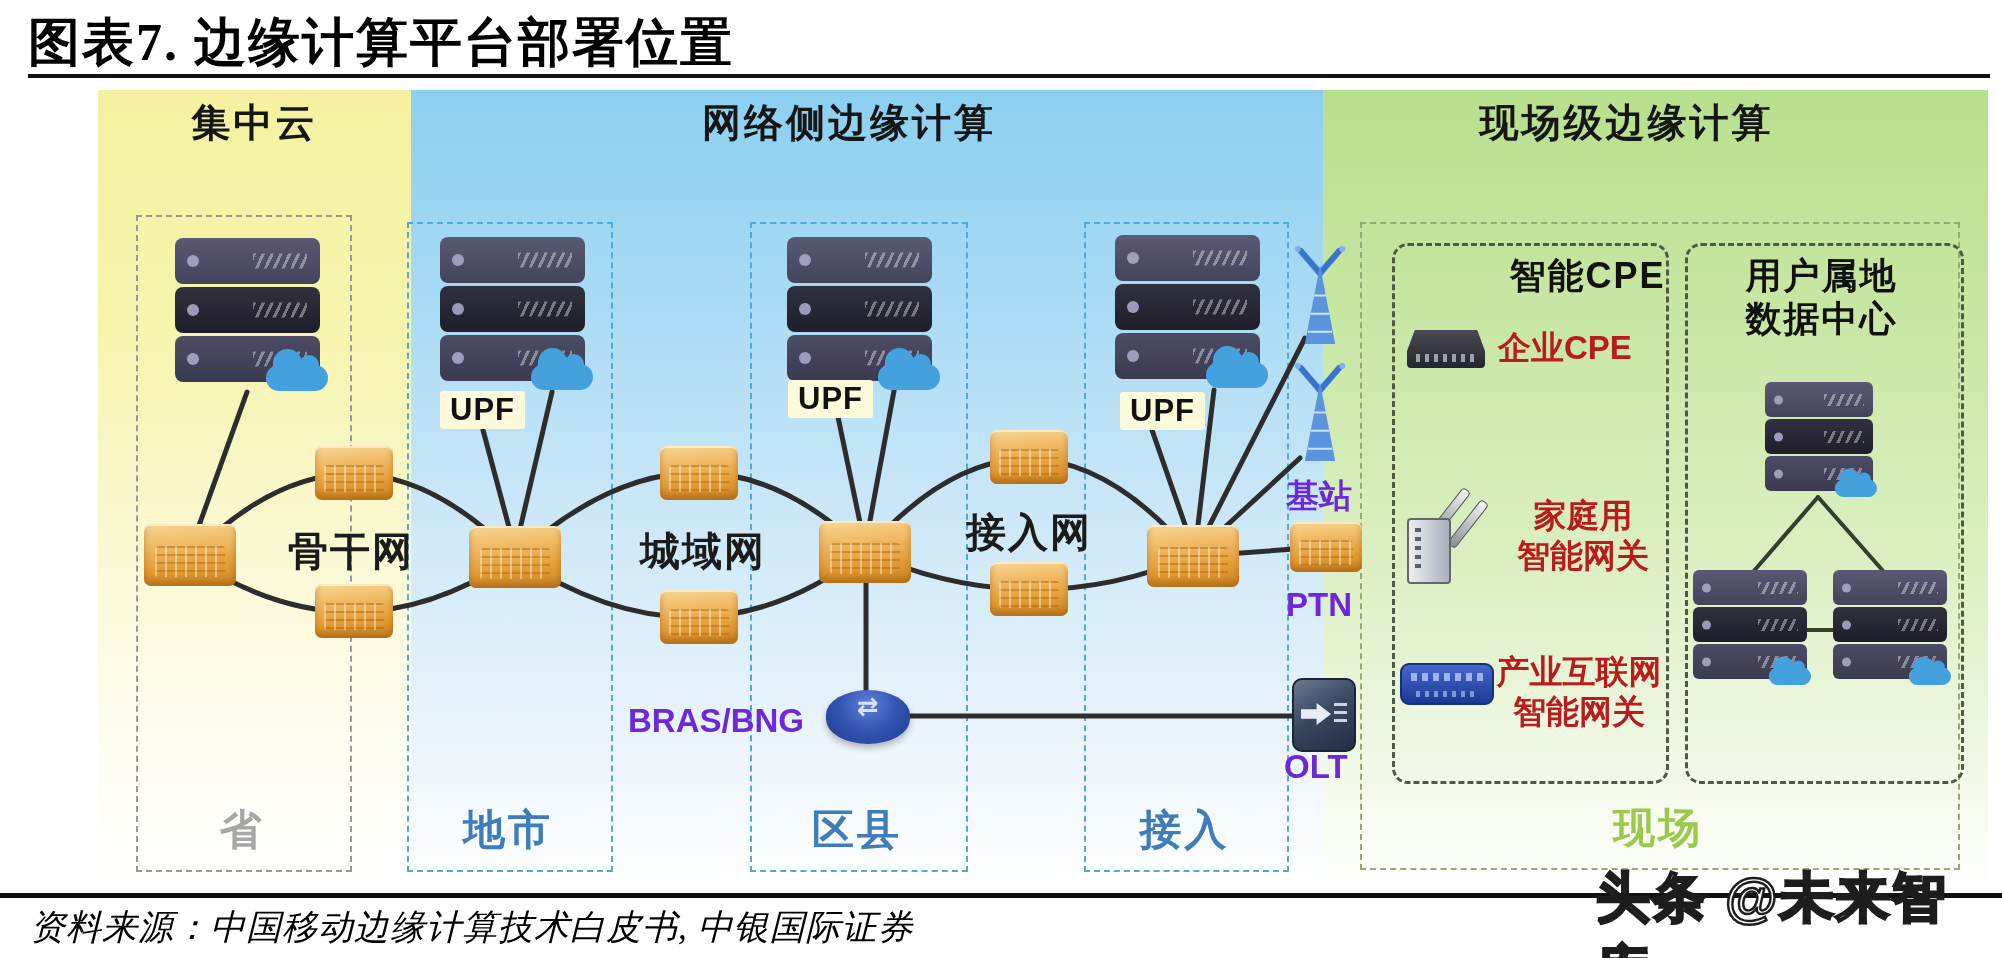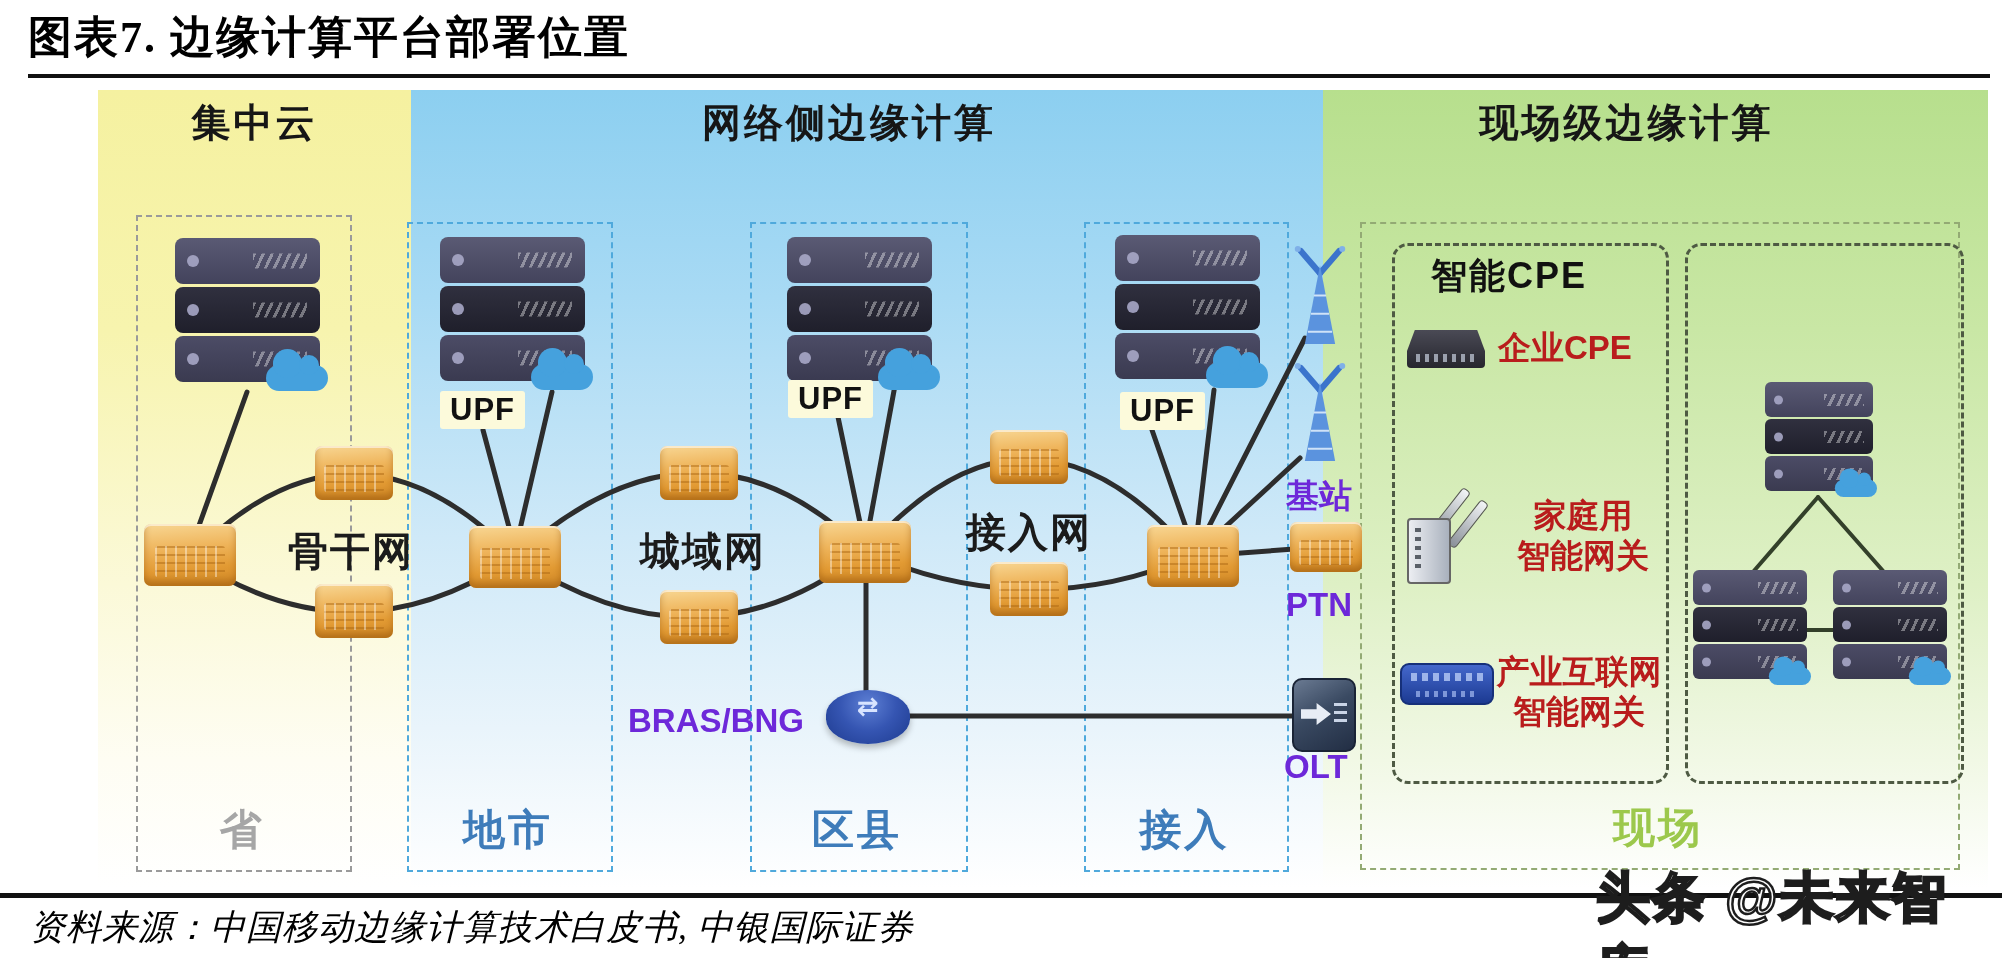--- a/index.html
+++ b/index.html
@@ -2,21 +2,21 @@
 <html><head>
 <meta charset="utf-8">
 <style>
   html,body{margin:0;padding:0;background:#fff;}
   .stage{position:relative;width:2002px;height:958px;background:#fff;overflow:hidden;
          font-family:"Liberation Sans","DejaVu Sans",sans-serif;color:#111;}
   .abs{position:absolute;}
 
   
   .fig-title{left:28px;top:8px;font-family:"Liberation Serif","DejaVu Serif",serif;
-             font-weight:bold;font-size:44px;letter-spacing:2px;color:#000;}
+             font-weight:bold;font-size:52px;letter-spacing:2px;color:#000;}
   .title-rule{left:28px;top:74px;width:1962px;height:4px;background:#111;}
   .bottom-rule{left:0;top:893px;width:2002px;height:5px;background:#111;}
   .source-line{left:30px;top:904px;font-family:"Liberation Serif","DejaVu Serif",serif;
                font-style:italic;font-size:35px;letter-spacing:1px;color:#000;}
   .watermark{left:1596px;top:862px;font-size:54px;font-weight:800;letter-spacing:2px;
              color:#fdfdfd;-webkit-text-stroke:2.5px #1d1d1d;z-index:40;}
 
   
   .zone{top:90px;height:798px;}
   .z1{left:98px;width:313px;background:linear-gradient(180deg,#f5f1a0 0%,#f7f4ae 30%,#fbf9d8 62%,#fefdf3 84%,#fff 100%);}
@@ -221,39 +221,41 @@
       <circle cx="53" cy="6" r="3" fill="#7fb0e8"></circle>
     <polygon points="31,22 46,100 16,100" fill="#5b93de"></polygon>
     <path d="M22 70 L40 70 M25 52 L37 52 M19 88 L43 88" stroke="#cfe2f8" stroke-width="2"></path>
   </svg>
   <div class="abs sidelbl" style="left:1286px;top:474px;">基站</div>
   <div class="abs router" style="left:1290px;top:522px;width:72px;height:50px;"></div>
   <div class="abs sidelbl" style="left:1286px;top:586px;">PTN</div>
   <div class="abs olt" style="left:1292px;top:678px;width:60px;height:70px;"></div>
   <div class="abs sidelbl" style="left:1284px;top:748px;">OLT</div>
 
-  <div class="abs boxtitle" style="left:1316px;top:254px;width:271px;text-align:right;">智能CPE</div>
+  <div class="abs boxtitle" style="left:1452px;top:254px;width:271px;">智能CPE</div>
   <div class="abs cpe-ent" style="left:1407px;top:330px;width:78px;height:38px;"></div>
   <div class="abs itemlbl" style="left:1498px;top:328px;">企业CPE</div>
   <div class="abs gw-home" style="left:1403px;top:492px;width:88px;height:92px;">
     <i class="ant a1"></i>
       <i class="ant a2"></i>
       <span class="body"></span>
   </div>
   <div class="abs itemlbl" style="left:1498px;top:496px;width:170px;">
     <span style="display:block;">家庭用</span>
     <span style="display:block;">智能网关</span>
   </div>
   <div class="abs gw-ind" style="left:1400px;top:663px;width:90px;height:38px;"></div>
   <div class="abs itemlbl" style="left:1488px;top:652px;width:182px;">
     <span style="display:block;">产业互联网</span>
     <span style="display:block;">智能网关</span>
   </div>
 
   <div class="abs boxtitle" style="left:1685px;top:254px;width:273px;">
+    <span style="display:block;">用户属地</span>
+    <span style="display:block;">数据中心</span>
   </div>
   <div class="abs server sm" style="left:1765px;top:382px;width:108px;">
     <i class="su"></i>
       <i class="su b"></i>
       <i class="su c"></i>
     <span class="cloud"></span>
   </div>
   <div class="abs server sm" style="left:1693px;top:570px;width:114px;">
     <i class="su"></i>
       <i class="su b"></i>

